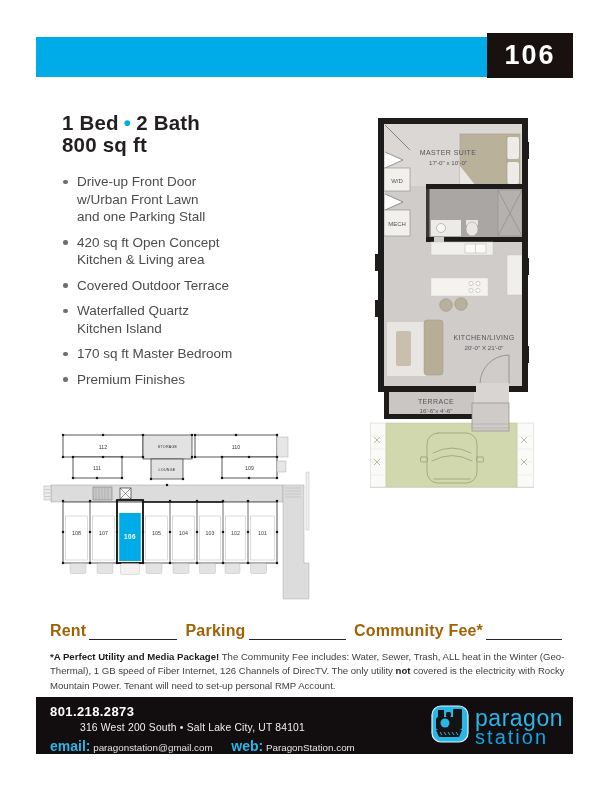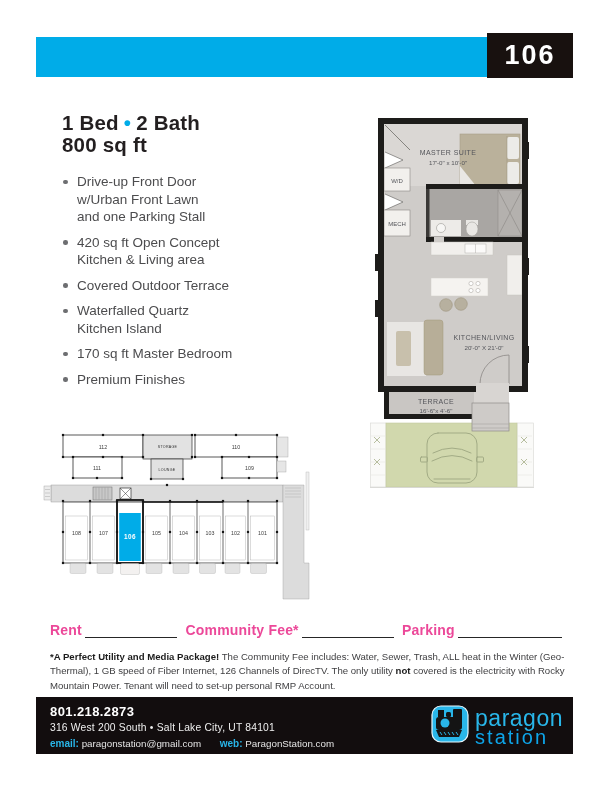--- a/index.html
+++ b/index.html
@@ -27,35 +27,35 @@
   svg text{font-family:"Liberation Sans",sans-serif;text-anchor:middle;}
   .fp-room{font-size:7px;fill:#54555a;letter-spacing:.4px;}
   .fp-dims{font-size:6.2px;fill:#54555a;}
   .fp-closet{font-size:6px;fill:#54555a;}
   .sp-num{font-size:5.3px;fill:#3b3b3b;}
   .sp-amenity{font-size:3.6px;fill:#2e2e2e;letter-spacing:.3px;}
   .sp-hl{font-size:6.4px;fill:#ffffff;font-weight:bold;letter-spacing:.5px;}
 
   
   .pricing{position:absolute;left:50px;top:622px;width:512px;display:flex;justify-content:space-between;}
-  .price-item{display:flex;align-items:flex-end;font-weight:bold;font-size:14px;color:#ec4899;letter-spacing:.2px;text-align:center;}
+  .price-item{display:flex;align-items:flex-end;font-weight:bold;font-size:16px;color:#a16207;letter-spacing:.2px;text-align:center;}
   .p1{width:127px}.p2{width:208px}.p3{width:160px}
   .fill-line{flex:1;border-bottom:1.7px solid #262626;height:15px;margin-left:3px;}
 
   
   .disclaimer{position:absolute;left:50px;top:650px;width:518px;font-size:9.6px;line-height:1.5;color:#3e3e40;}
   .disclaimer b{color:#1c1c1c;}
 
   
   .footer{position:absolute;left:36px;top:697px;width:537px;height:57px;background:#120d0e;color:#fff;
         box-sizing:border-box;padding:7px 12px 0 14px;}
   .phone{font-size:13px;font-weight:bold;letter-spacing:.4px;}
-  .address{font-size:10.3px;margin-top:3px;color:#efefef;letter-spacing:.2px;}
+  .address{font-size:10.3px;margin-top:3px;color:#efefef;letter-spacing:.2px;margin-left:30px;}
   .contact{font-size:9.8px;margin-top:5px;color:#e4e4e4;}
-  .contact .lbl{color:#29b6e9;font-weight:bold;font-size:10px;text-align:center;}
+  .contact .lbl{color:#29b6e9;font-weight:bold;font-size:14px;text-align:center;}
   .contact .val{margin-right:16px;}
   .logo{position:absolute;right:10px;top:8px;display:flex;align-items:flex-end;gap:6px;}
   .logo-text{display:flex;flex-direction:column;align-items:flex-start;line-height:1;}
   .logo-word1{font-size:23px;color:#29b6e9;letter-spacing:.5px;}
   .logo-word2{font-size:20px;color:#0ea5e9;letter-spacing:2px;margin-top:-3px;}
 </style>
 </head>
 <body>
 
 <div class="page">
@@ -356,26 +356,26 @@
         <rect x="139.9" y="49.9" width="2.2" height="2.2"></rect>
         <rect x="123.9" y="55.9" width="2.2" height="2.2"></rect>
     </g>
   </svg>
 
   <div class="pricing">
     <div class="price-item p1">
       <span>Rent</span>
       <span class="fill-line"></span>
     </div>
+    <div class="price-item p3">
+      <span>Parking</span>
+      <span class="fill-line"></span>
+    </div>
     <div class="price-item p2">
       <span>Community Fee*</span>
-      <span class="fill-line"></span>
-    </div>
-    <div class="price-item p3">
-      <span>Parking</span>
       <span class="fill-line"></span>
     </div>
   </div>
 
   <div class="disclaimer"><b>*A Perfect Utility and Media Package!</b><span> The Community Fee includes: Water, Sewer, Trash, ALL heat in the Winter (Geo-Thermal), 1 GB speed of Fiber Internet, 126 Channels of DirecTV. The only utility </span><b>not</b><span> covered is the electricity with Rocky Mountain Power. Tenant will need to set-up personal RMP Account.</span></div>
 
   <div class="footer">
     <div class="phone">801.218.2873</div>
     <div class="address">316 West 200 South • Salt Lake City, UT 84101</div>
     <div class="contact">

